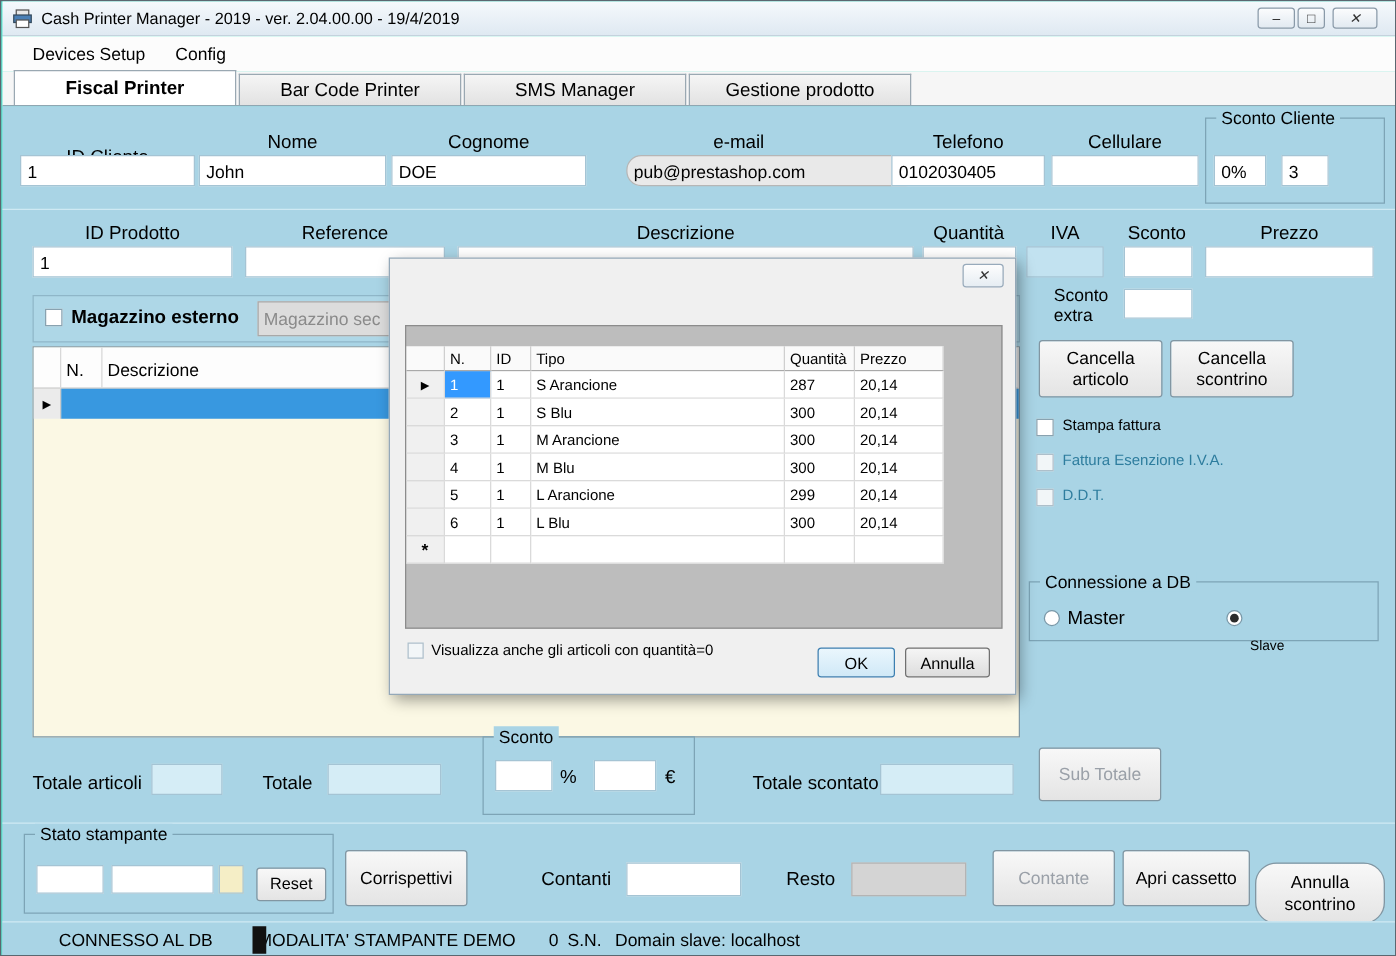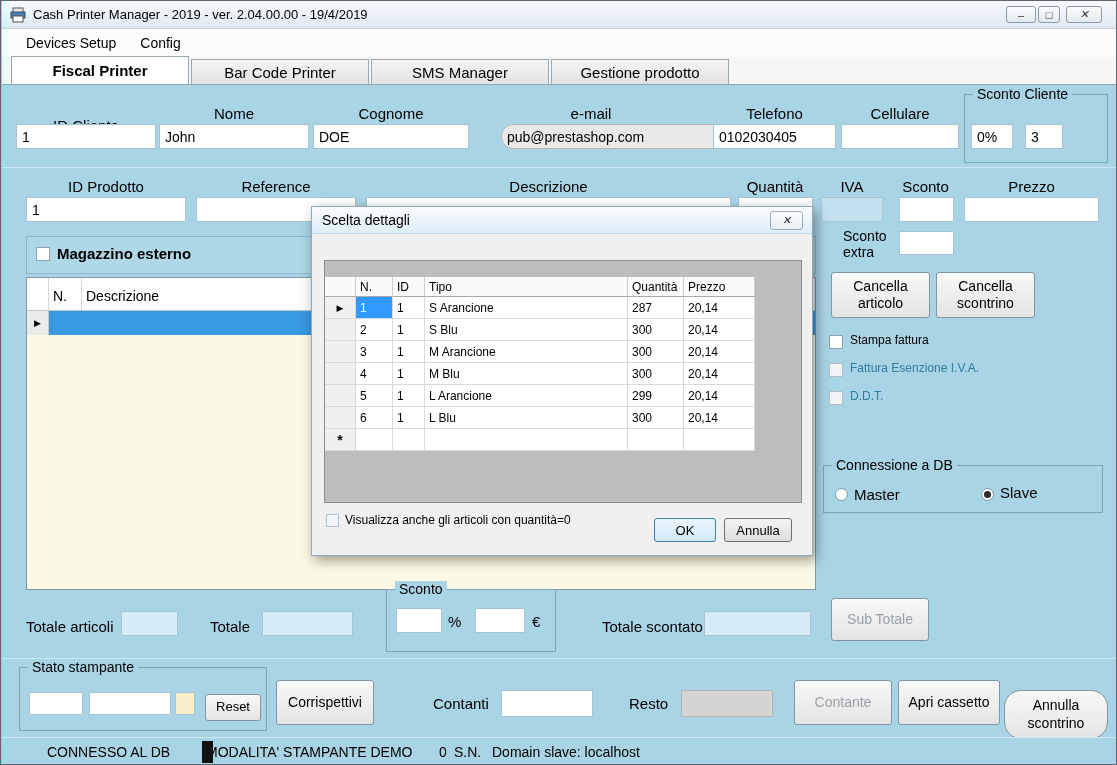--- a/index.html
+++ b/index.html
@@ -198,20 +198,24 @@
   <div>
     <span class="cbx dim" style="left:828px; top:390px;"></span>
     <span class="cblabel teal" style="left:849px; top:388px;">D.D.T.</span>
   </div>
 
   <div class="wh-panel"></div>
   <div>
     <span class="cbx" style="left:35px; top:246px;"></span>
     <span class="cblabel" style="left:56px; top:244px; font-size:15px; font-weight:bold;">Magazzino esterno</span>
   </div>
+  <div class="combo" style="left:205px; top:240px; width:158px; height:28px;">
+    <span>Magazzino sec</span>
+    <span class="arrow">▼</span>
+  </div>
 
   <div class="rgrid">
     <div class="rg-header">
       <div class="rg-hc" style="width:22px;"></div>
       <div class="rg-hc" style="width:33px;">N.</div>
       <div class="rg-hc" style="flex:1;">Descrizione</div>
     </div>
     <div class="rg-row">
       <div class="rg-sel">▶</div>
       <div class="rg-blue"></div>
@@ -220,21 +224,21 @@
 
   <div class="gbox" style="left:822px; top:464px; width:280px; height:48px;">
     <span class="gbox-label">Connessione a DB</span>
   </div>
   <div>
     <span class="rad" style="left:834px; top:487px;"></span>
     <span class="cblabel" style="left:853px; top:485px; font-size:15px;">Master</span>
   </div>
   <div>
     <span class="rad sel" style="left:980px; top:487px;"></span>
-    <span class="cblabel" style="left:999px; top:483px; font-size:15px;">Slave</span>
+    <span class="cblabel" style="left:999px; top:510px; font-size:11px;">Slave</span>
   </div>
 
   <div class="lbl" style="left:25px; top:617px;">Totale articoli</div>
   <input class="tb cyan" style="left: 120px; top: 610px; width: 57px; height: 25px;" readonly="" value="">
   <div class="lbl" style="left:209px; top:617px;">Totale</div>
   <input class="tb cyan" style="left: 261px; top: 610px; width: 91px; height: 25px;" readonly="" value="">
 
   <div class="gbox" style="left:385px; top:588px; width:170px; height:63px;">
     <span class="gbox-label">Sconto</span>
   </div>
@@ -271,23 +275,20 @@
   <div class="statusbar">
     <span style="left:45px;">CONNESSO AL DB</span>
     <span style="left:204px;">MODALITA' STAMPANTE DEMO</span>
     <div class="status-sep"></div>
     <span style="left:437px;">0</span>
     <span style="left:452px;">S.N.</span>
     <span style="left:490px;">Domain slave: localhost</span>
   </div>
 
   <div class="dialog">
-    <div class="dlg-titlebar">
-      <span class="dlg-title">Scelta dettagli</span>
-    </div>
     <div class="dlg-close">
         <i>✕</i>
       </div>
 
     <div class="dgrid">
       <div class="dgtable">
         <div class="dg-header">
           <div class="dg-hc c-sel"></div>
           <div class="dg-hc c-n">N.</div>
           <div class="dg-hc c-id">ID</div>

